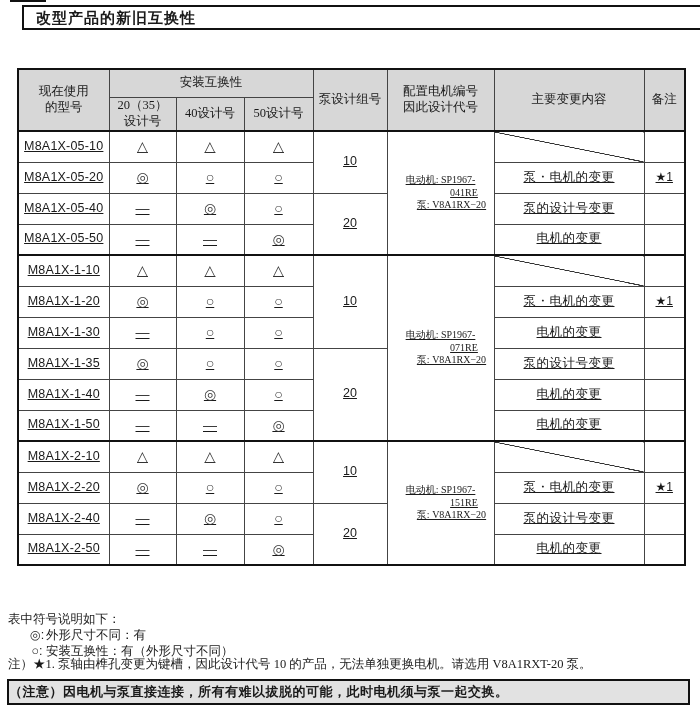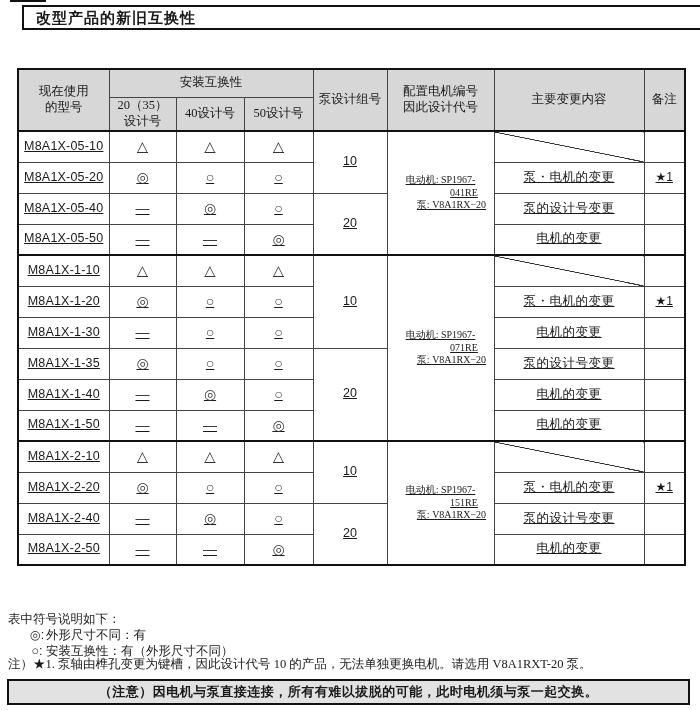--- a/index.html
+++ b/index.html
@@ -38,21 +38,21 @@
   td.remark{font-size:12px;}
 
   .legend{position:absolute;left:8px;top:576px;
     font-family:Liberation Sans, sans-serif;font-size:12.5px;line-height:16px;margin-top:35px;}
   .legend .item{padding-left:20px;}
   .legend .sym{display:inline-block;width:18px;text-align:center;}
   .note1{position:absolute;left:8px;top:656px;
     font-family:"Liberation Serif","DejaVu Serif",serif;font-size:12.5px;}
   .caution{position:absolute;left:7px;top:679px;width:683px;height:26px;
     background:#e2e2e2;border:2px solid #111;box-sizing:border-box;
-    display:flex;align-items:center;justify-content:center;
+    display:flex;align-items:center;justify-content:flex-start;
     font-family:"Liberation Serif","DejaVu Serif",serif;font-size:13px;font-weight:bold;letter-spacing:.5px;}
 </style>
 </head>
 <body>
 
 <div class="page">
   <div class="scan-tick"></div>
 
   <div class="title-box">
     <span>改型产品的新旧互换性</span>

